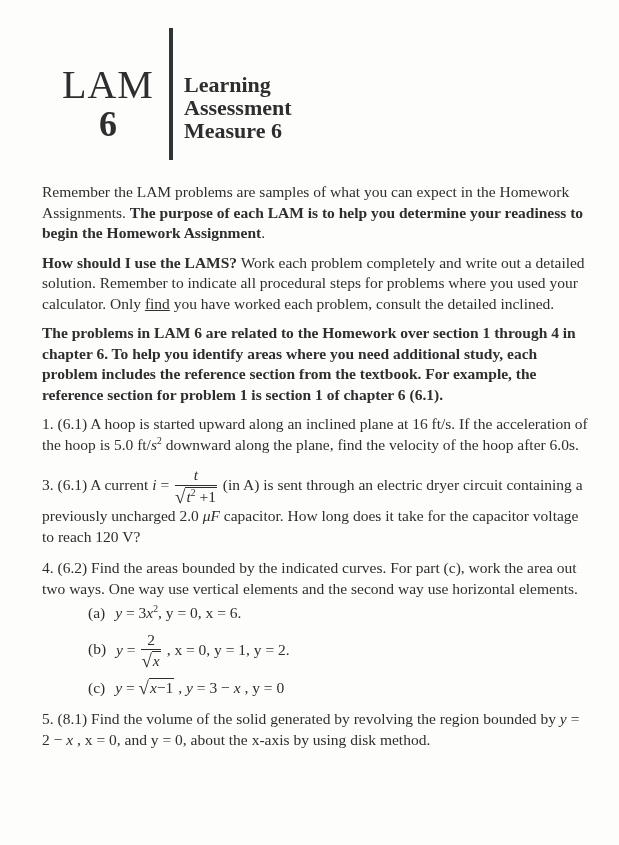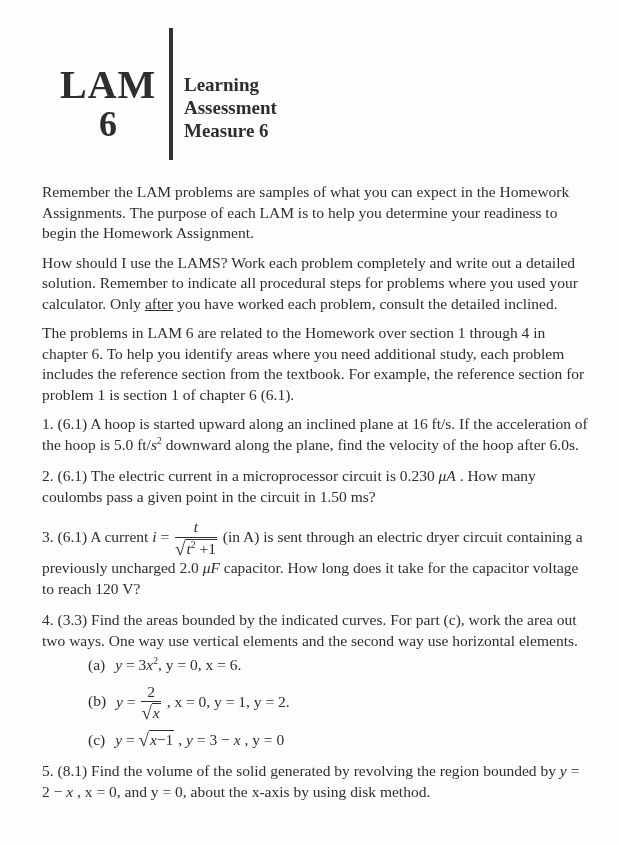--- a/index.html
+++ b/index.html
@@ -11,28 +11,28 @@
     color:#2e2e2e;
     font-family:"Liberation Serif", "DejaVu Serif", serif;
     font-size:15.5px;
     line-height:20.5px;
     padding:28px 30px 0 42px;
     overflow:hidden;
   }
   
   .lam-header { display:flex; margin-left:18px; margin-bottom:22px; }
   .lam-big { width:96px; text-align:center; padding-top:38px; }
-  .lam-acronym { font-weight:bold; font-size:40px; line-height:38px; letter-spacing:1px; }
+  .lam-acronym { font-weight:normal; font-size:40px; line-height:38px; letter-spacing:1px; }
   .lam-number { font-weight:bold; font-size:36px; line-height:40px; }
   .vbar { width:4px; height:132px; background:#2f3432; margin:0 11px 0 13px; }
-  .lam-title { padding-top:45px; font-weight:bold; font-size:19px; line-height:23px; }
+  .lam-title { padding-top:45px; font-weight:bold; font-size:22px; line-height:23px; }
   
   p.para { margin:0 0 9px 0; }
   p.prob { margin:0 0 11px 0; }
-  .bold { font-weight:normal; }
+  .bold { font-weight:bold; }
   .u { text-decoration:underline; }
   i { font-style:italic; }
   sup { font-size:0.62em; line-height:0; vertical-align:super; }
   
   .frac { display:inline-block; vertical-align:middle; text-align:center; line-height:1.2; margin:0 2px; }
   .frac .num { display:block; border-bottom:1.2px solid #2e2e2e; padding:0 4px 0px 4px; }
   .frac .den { display:block; padding-top:1px; white-space:nowrap; }
   .sqrt { white-space:nowrap; }
   .rsign { font-size:1.22em; line-height:1; position:relative; top:1px; }
   .radicand { border-top:1.2px solid #2e2e2e; padding:0 1px; }
@@ -53,31 +53,30 @@
     <div class="vbar"></div>
     <div class="lam-title">
       <div>Learning</div>
       <div>Assessment</div>
       <div>Measure 6</div>
     </div>
   </div>
 
   <p class="para"><span>Remember the LAM problems are samples of what you can expect in the Homework Assignments. </span><span class="bold">The purpose of each LAM is to help you determine your readiness to begin the Homework Assignment</span><span>.</span></p>
 
-  <p class="para"><span class="bold">How should I use the LAMS?</span><span> Work each problem completely and write out a detailed solution. Remember to indicate all procedural steps for problems where you used your calculator. Only </span><span class="u">after</span><span> you have worked each problem, consult the detailed inclined.</span></p>
+  <p class="para"><span class="bold">How should I use the LAMS?</span><span> Work each problem completely and write out a detailed solution. Remember to indicate all procedural steps for problems where you used your calculator. Only </span><span class="u">find</span><span> you have worked each problem, consult the detailed inclined.</span></p>
 
   <p class="para bold">The problems in LAM 6 are related to the Homework over section 1 through 4 in chapter 6. To help you identify areas where you need additional study, each problem includes the reference section from the textbook. For example, the reference section for problem 1 is section 1 of chapter 6 (6.1).</p>
 
   <p class="prob"><span>1. (6.1) A hoop is started upward along an inclined plane at 16 ft/s. If the acceleration of the hoop is 5.0 ft/</span><i>s</i><sup>2</sup><span> downward along the plane, find the velocity of the hoop after 6.0s.</span></p>
 
-  <p class="prob"><span>2. (6.1) The electric current in a microprocessor circuit is 0.230 </span><i>μA</i><span> . How many coulombs pass a given point in the circuit in 1.50 ms?</span></p>
 
   <p class="prob"><span>3. (6.1) A current </span><i>i</i><span> = </span><span class="frac"><span class="num"><i>t</i></span><span class="den"><span class="rsign">√</span><span class="radicand"><i>t</i><sup>2</sup><span> +1</span></span></span></span><span> (in A) is sent through an electric dryer circuit containing a previously uncharged 2.0 </span><i>μF</i><span> capacitor. How long does it take for the capacitor voltage to reach 120 V?</span></p>
 
-  <p class="prob" style="margin-bottom:4px;">4. (3.3) Find the areas bounded by the indicated curves. For part (c), work the area out two ways. One way use vertical elements and the second way use horizontal elements.</p>
+  <p class="prob" style="margin-bottom:4px;">4. (6.2) Find the areas bounded by the indicated curves. For part (c), work the area out two ways. One way use vertical elements and the second way use horizontal elements.</p>
 
   <div class="subitem"><span class="lbl">(a)</span><i>y</i><span> = 3</span><i>x</i><sup>2</sup><span>, y = 0, x = 6.</span></div>
 
   <div class="subitem"><span class="lbl">(b)</span><i>y</i><span> = </span><span class="frac"><span class="num">2</span><span class="den"><span class="rsign">√</span><span class="radicand"><i>x</i></span></span></span><span> , x = 0, y = 1, y = 2.</span></div>
 
   <div class="subitem"><span class="lbl">(c)</span><i>y</i><span> = </span><span class="sqrt"><span class="rsign">√</span><span class="radicand"><i>x</i><span>−1</span></span></span><span> ,  </span><i>y</i><span> = 3 − </span><i>x</i><span> , y = 0</span></div>
 
   <p class="prob" style="margin-top:11px;"><span>5. (8.1) Find the volume of the solid generated by revolving the region bounded by </span><i>y</i><span> = 2 − </span><i>x</i><span> , x = 0, and y = 0, about the x-axis by using disk method.</span></p>
 
 </div>

